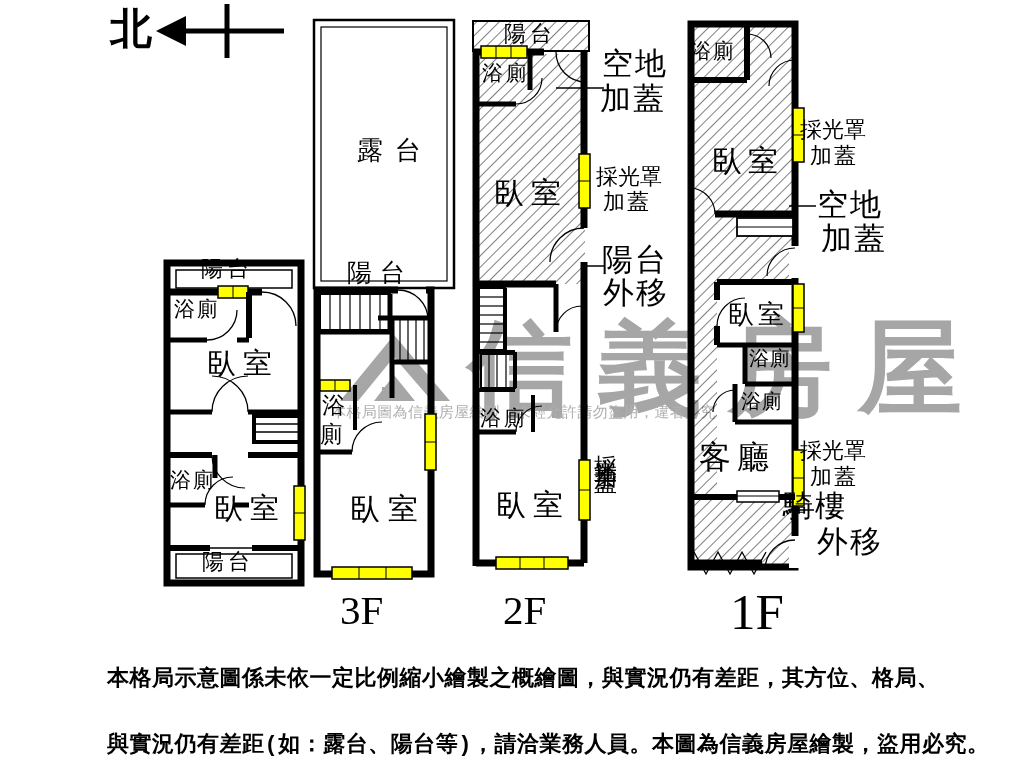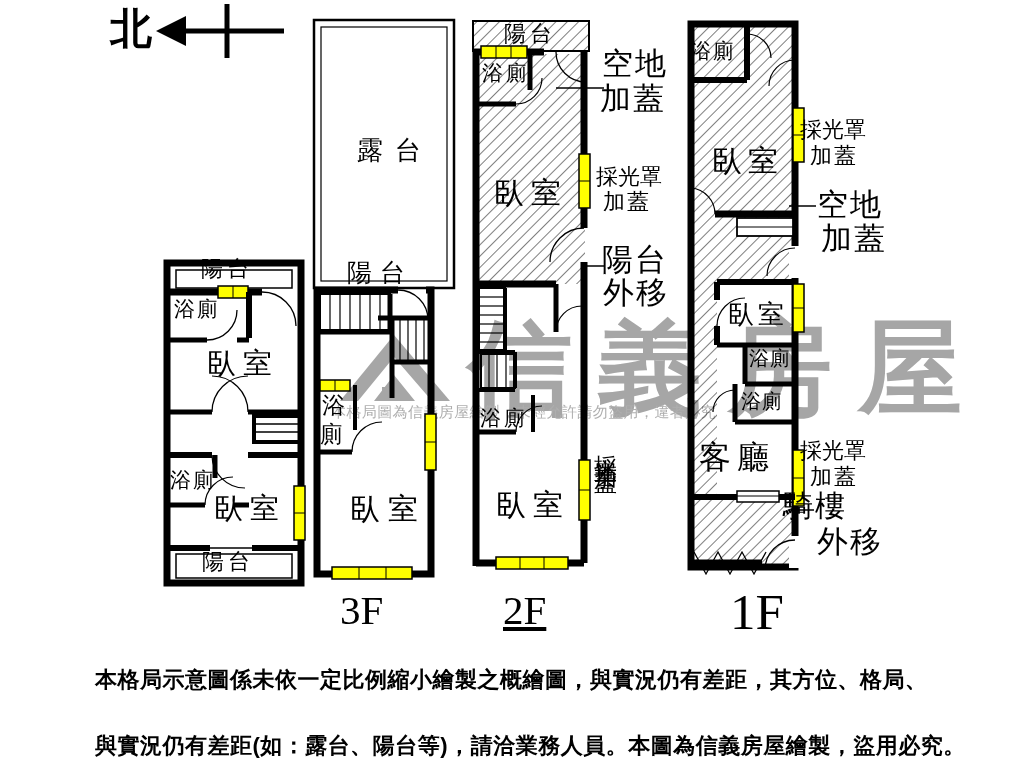--- a/index.html
+++ b/index.html
@@ -10,23 +10,23 @@
   #draw{z-index:1;}
   #labels{z-index:2;}
   .lbl{position:absolute;line-height:1;white-space:nowrap;color:#000;
        font-family:"Liberation Serif",serif;}
   .wm-title{position:absolute;left:468px;top:316px;font-size:104px;font-weight:bold;
        letter-spacing:26px;color:#a6a6a6;line-height:1;white-space:nowrap;
        font-family:"Liberation Sans",sans-serif;}
   .wm-sub{position:absolute;left:331px;top:403px;font-size:15px;letter-spacing:0.4px;
        color:#aeaeae;line-height:1.2;white-space:nowrap;}
   .vert{writing-mode:vertical-rl;text-orientation:upright;}
-  .disc{position:absolute;left:95px;width:860px;font-size:22px;font-weight:bold;
+  .disc{position:absolute;left:107px;width:860px;font-size:22px;font-weight:bold;
        letter-spacing:0.5px;color:#000;line-height:1;white-space:nowrap;
-       font-family:Liberation Sans, sans-serif;}
+       font-family:Liberation Mono, monospace;}
 </style>
 </head>
 <body>
 
 <div id="stage">
 
   <div id="wm" class="layer">
     <svg width="118" height="74" style="position:absolute;left:336px;top:329px;">
       <path d="M4,72 L58,6 L114,72 Z" fill="#a6a6a6"></path>
       <path d="M22,72 L58,28 L96,72 L79,72 L58,46 L38,72 Z" fill="#ffffff"></path>
@@ -264,21 +264,21 @@
     <div class="lbl" style="left:322px;top:394px;font-size:23px;">浴</div>
     <div class="lbl" style="left:320px;top:423px;font-size:23px;">廁</div>
     <div class="lbl" style="left:350px;top:494px;font-size:30px;letter-spacing:8px;">臥室</div>
     <div class="lbl" style="left:340px;top:590px;font-size:41px;">3F</div>
 
     <div class="lbl" style="left:504px;top:23px;font-size:22px;letter-spacing:4px;">陽台</div>
     <div class="lbl" style="left:482px;top:63px;font-size:21px;letter-spacing:3px;">浴廁</div>
     <div class="lbl" style="left:494px;top:178px;font-size:30px;letter-spacing:7px;">臥室</div>
     <div class="lbl" style="left:480px;top:408px;font-size:21px;letter-spacing:3px;">浴廁</div>
     <div class="lbl" style="left:496px;top:490px;font-size:30px;letter-spacing:7px;">臥室</div>
-    <div class="lbl" style="left:503px;top:590px;font-size:41px;text-decoration:underline;">2F</div>
+    <div class="lbl" style="left:503px;top:590px;font-size:41px;">2F</div>
     <div class="lbl" style="left:602px;top:48px;font-size:31px;letter-spacing:2px;">空地</div>
     <div class="lbl" style="left:600px;top:83px;font-size:31px;letter-spacing:2px;">加蓋</div>
     <div class="lbl" style="left:596px;top:166px;font-size:22px;">採光罩</div>
     <div class="lbl" style="left:603px;top:191px;font-size:22px;letter-spacing:2px;">加蓋</div>
     <div class="lbl" style="left:602px;top:244px;font-size:31px;letter-spacing:2px;">陽台</div>
     <div class="lbl" style="left:603px;top:277px;font-size:31px;letter-spacing:2px;">外移</div>
     <div class="lbl vert" style="left:594px;top:437px;font-size:23px;letter-spacing:4px;">採光罩加蓋</div>
 
     <div class="lbl" style="left:690px;top:41px;font-size:21px;letter-spacing:2px;">浴廁</div>
     <div class="lbl" style="left:712px;top:146px;font-size:30px;letter-spacing:6px;">臥室</div>

